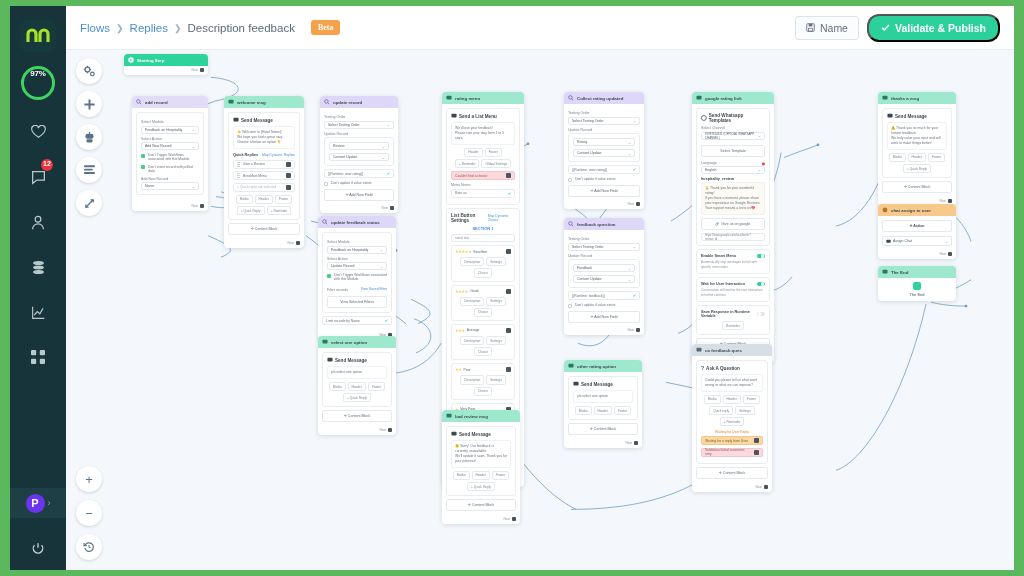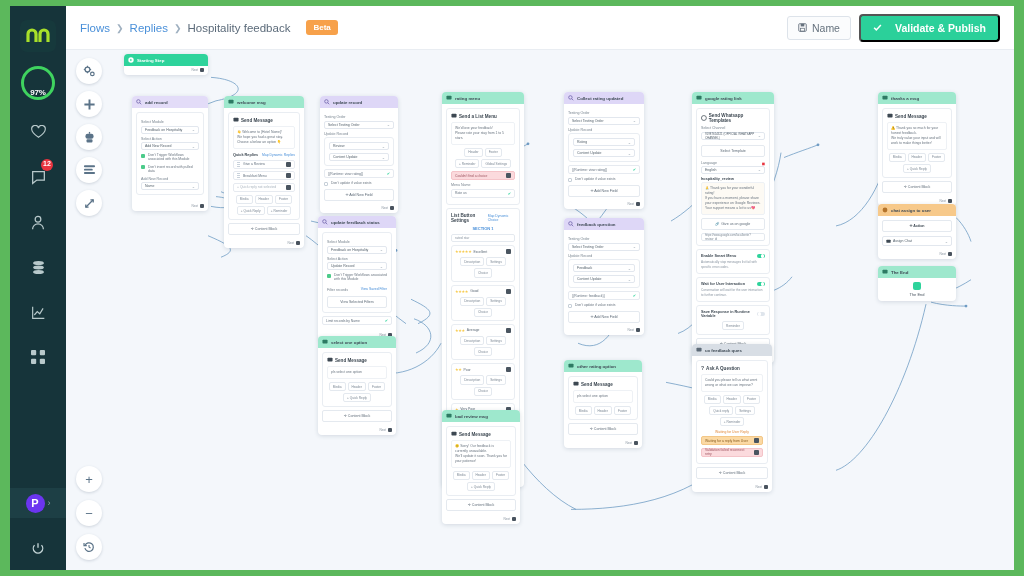--- a/index.html
+++ b/index.html
@@ -11,48 +11,48 @@
   }
   #frame { position:absolute; left:10px; top:6px; width:1004px; height:564px; background:#fff; overflow:hidden; display:flex; }
 
   
   #leftnav { width:56px; height:564px; background:#16343a; position:relative; flex:0 0 56px;
              display:flex; flex-direction:column; align-items:center; }
   .logo { width:36px; height:32px; margin-top:14px; border-radius:7px; background:#16393c;
           display:flex; align-items:center; justify-content:center; }
   .logo svg { display:block; }
   .ring { width:34px; height:34px; margin-top:14px; border-radius:50%; border:3px solid #3fd35f;
-          display:flex; align-items:flex-end; justify-content:center; color:#fff; font-size:8px; font-weight:bold; letter-spacing:-.2px;}
+          display:flex; align-items:flex-start; justify-content:center; color:#fff; font-size:8px; font-weight:bold; letter-spacing:-.2px;}
   .navicon { width:28px; height:26px; margin-top:19px; position:relative;
              display:flex; align-items:center; justify-content:center; color:#b8c9cb; }
   .navicon svg { display:block; }
   .badge { position:absolute; top:-5px; right:-1px; background:#e8343f; color:#fff; font-size:7px;
            line-height:10px; min-width:12px; height:12px; border-radius:6px; text-align:center; font-weight:bold;}
   .avatarrow { position:absolute; bottom:52px; left:0; width:56px; height:30px; background:#1d3f45;
                display:flex; align-items:center; justify-content:center; gap:3px;}
   .avatar { width:19px; height:19px; border-radius:50%; background:#6b35f0; color:#fff; font-size:11px;
             font-weight:bold; display:flex; align-items:center; justify-content:center; }
   .chev { color:#8aa; font-size:9px; }
   .powerbtn { position:absolute; bottom:14px; left:0; width:56px; display:flex; justify-content:center; color:#c6d6d8;}
 
   
   #right { flex:1; display:flex; flex-direction:column; position:relative; }
   #header { height:44px; background:#fff; border-bottom:1px solid #e9edf2;
             display:flex; align-items:center; padding:0 14px; flex:0 0 44px; }
   .crumbs { display:flex; align-items:center; gap:6px; font-size:11.5px; }
   .crumb-link { color:#4a90d9; }
   .crumb-sep { color:#9fb0c0; font-size:9px; }
   .crumb-cur { color:#5c6b7a; }
-  .beta { background:#f5a council; }
+  .beta { background:#f5a council;font-family:Liberation Serif, serif; }
   .beta { background:#f7a14a; color:#fff; font-size:8px; font-weight:bold; padding:3px 7px; border-radius:3px; margin-left:10px;}
   .hdr-spacer { flex:1; }
   .btn-save { display:flex; align-items:center; gap:5px; border:1px solid #dde3ea; background:#fbfcfd;
               color:#66727e; font-size:10.5px; padding:5px 10px; border-radius:3px; }
-  .btn-pub { display:flex; align-items:center; gap:13px; background:#2bd09a; color:#fff; font-size:10.5px;
-             padding:6px 12px; border-radius:4px; margin-left:8px; font-weight:bold;}
+  .btn-pub { display:flex; align-items:center; gap:5px; background:#2bd09a; color:#fff; font-size:10.5px;
+             padding:6px 12px; border-radius:12px; margin-left:8px; font-weight:bold;}
 
   
   #canvaswrap { flex:1; position:relative; background:#f4f7fb; overflow:hidden; }
   #toolbar { position:absolute; left:6px; top:8px; width:36px; display:flex; flex-direction:column; gap:7px; z-index:40;}
   .tbtn { width:26px; height:26px; border-radius:50%; background:#fff; box-shadow:0 1px 3px rgba(40,60,90,.18);
           display:flex; align-items:center; justify-content:center; color:#5b7388; margin-left:4px;}
   #zoomctl { position:absolute; left:10px; bottom:10px; width:30px; display:flex; flex-direction:column; gap:8px; z-index:40;}
   .zbtn { width:26px; height:26px; border-radius:50%; background:#fff; box-shadow:0 1px 3px rgba(40,60,90,.18);
           display:flex; align-items:center; justify-content:center; color:#5b7388; font-size:13px;}
 
@@ -172,21 +172,21 @@
   </div>
 
   <div id="right">
 
     <div id="header">
       <div class="crumbs">
         <span class="crumb-link">Flows</span>
         <span class="crumb-sep">❯</span>
         <span class="crumb-link">Replies</span>
         <span class="crumb-sep">❯</span>
-        <span class="crumb-cur">Hospitality feedback</span>
+        <span class="crumb-cur">Description feedback</span>
         <span class="beta">Beta</span>
       </div>
       <div class="hdr-spacer"></div>
       <button class="btn-save">
         <svg width="9" height="9" viewBox="0 0 12 12">
           <rect x="1" y="1" width="10" height="10" rx="1" fill="none" stroke="#66727e" stroke-width="1.2"></rect>
           <rect x="3.6" y="1" width="4.8" height="3.6" fill="#66727e"></rect>
           <rect x="3.2" y="7" width="5.6" height="4" fill="none" stroke="#66727e" stroke-width="1"></rect>
           </svg>
         <span>Name</span>

